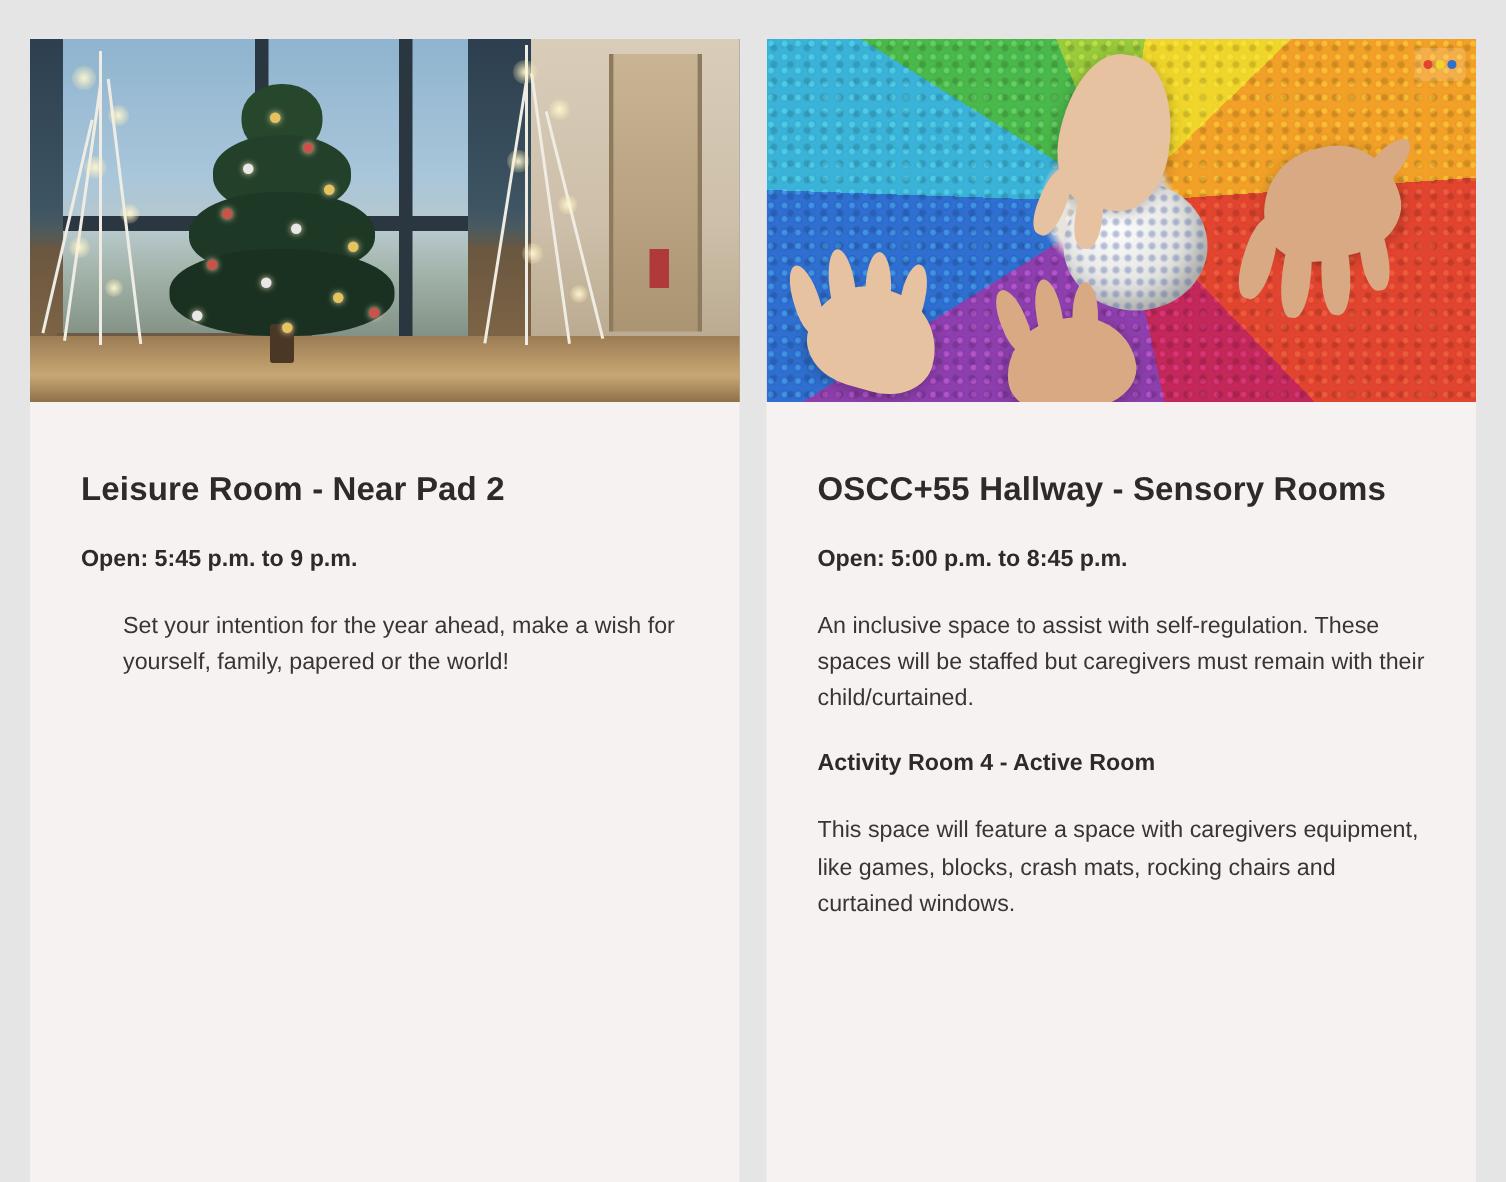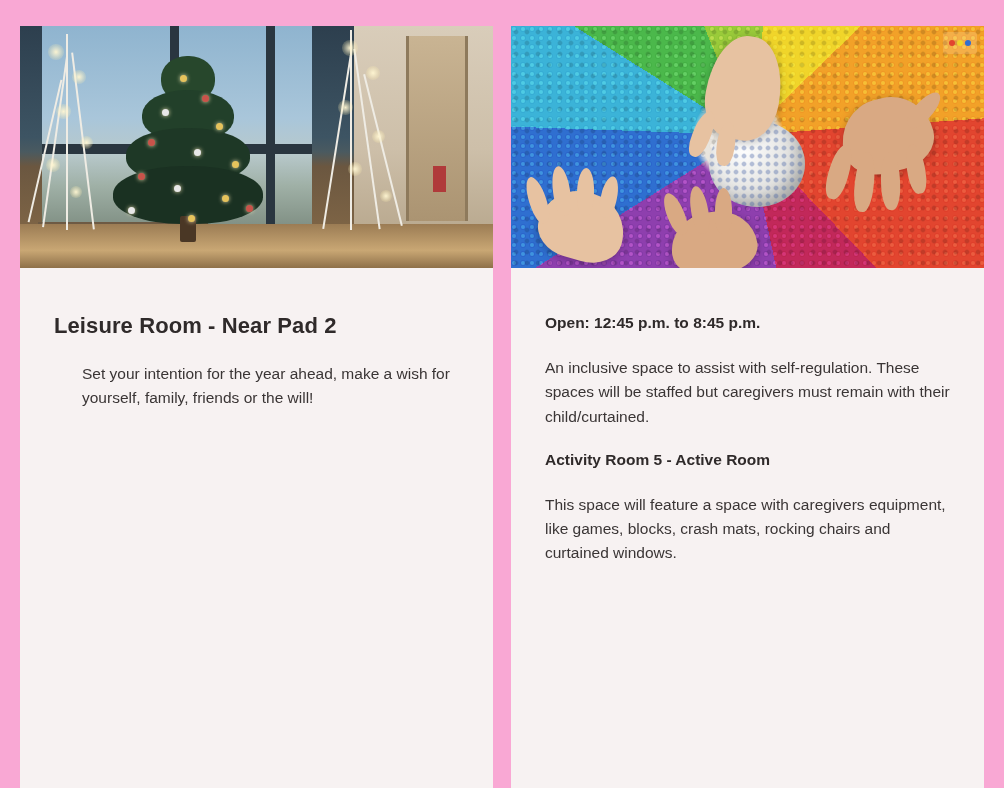--- a/index.html
+++ b/index.html
@@ -9,21 +9,21 @@
     width: 1004px;
     height: 788px;
     background: #ffffff;
     font-family: "Liberation Sans", sans-serif;
     overflow: hidden;
   }
   .page {
     position: relative;
     width: 1004px;
     height: 788px;
-    background: #f9a8d4;
+    background: #e5e5e5;
     padding: 26px 20px 0 20px;
     display: flex;
     gap: 18px;
   }
   .card {
     position: relative;
     width: 474px;
     background: #f7f2f2;
     overflow: hidden;
   }
@@ -286,21 +286,22 @@
           <div class="orn gold" style="left:34px; bottom:40px;"></div>
           <div class="orn red" style="left:58px; bottom:30px;"></div>
           <div class="orn sil" style="left:-60px; bottom:28px;"></div>
           <div class="orn gold" style="left:0px; bottom:20px;"></div>
         </div>
       </div>
     </div>
 
     <div class="card-body">
       <h2 class="card-title">Leisure Room - Near Pad 2</h2>
-      <p class="indent-para last">Set your intention for the year ahead, make a wish for yourself, family, friends or the will!</p>
+      <p class="bold-line">Open: 5:45 p.m. to 9 p.m.</p>
+      <p class="indent-para last">Set your intention for the year ahead, make a wish for yourself, family, papered or the world!</p>
     </div>
   </div>
 
   <div class="card">
     <div class="card-media">
       <div class="photo-beads">
         <div class="bead-tex"></div>
         <div class="bead-tex2"></div>
 
         <div class="ball">
@@ -331,20 +332,21 @@
 
         <div class="corner-logo">
           <span style="background:#e2452f;"></span>
           <span style="background:#f0d52a;"></span>
           <span style="background:#2f6fd0;"></span>
         </div>
       </div>
     </div>
 
     <div class="card-body">
-      <p class="bold-line">Open: 12:45 p.m. to 8:45 p.m.</p>
+      <h2 class="card-title">OSCC+55 Hallway - Sensory Rooms</h2>
+      <p class="bold-line">Open: 5:00 p.m. to 8:45 p.m.</p>
       <p class="para">An inclusive space to assist with self-regulation. These spaces will be staffed but caregivers must remain with their child/curtained.</p>
-      <p class="bold-line">Activity Room 5 - Active Room</p>
+      <p class="bold-line">Activity Room 4 - Active Room</p>
       <p class="para">This space will feature a space with caregivers equipment, like games, blocks, crash mats, rocking chairs and curtained windows.</p>
     </div>
   </div>
 
 </div>
 
 </body></html>

